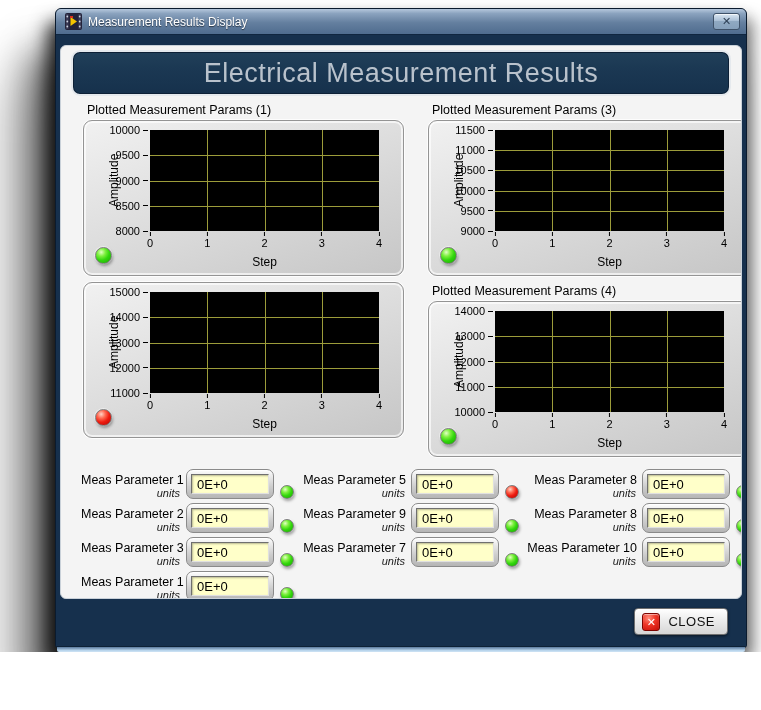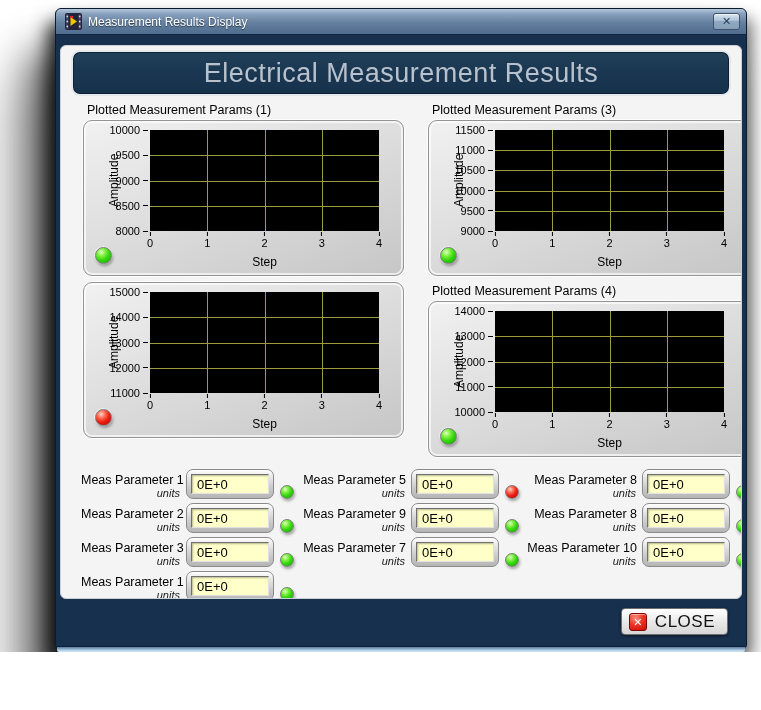--- a/index.html
+++ b/index.html
@@ -153,21 +153,21 @@
     box-shadow:0 1px 3px rgba(0,0,0,.55), inset 0 1px 0 #fff;
     cursor:pointer;
   }
   .close-x-icon {
     width:18px; height:18px; border-radius:3px;
     background:radial-gradient(circle at 35% 25%, #ff8d7d 0%, #ee3425 45%, #c40c05 100%);
     border:1px solid #7c0400;
     color:#fff; font-size:11px; font-weight:bold; line-height:16px; text-align:center;
     box-shadow:inset 0 1px 1px rgba(255,255,255,.55);
   }
-  .close-label { font-size:17px; color:#111; letter-spacing:.5px; }
+  .close-label { font-size:13px; color:#111; letter-spacing:.5px; }
 </style>
 </head>
 <body>
 
 <div class="stage">
   <div class="window">
 
     <div class="titlebar">
       <svg class="vi-icon" viewBox="0 0 17 17">
         <rect x="0" y="0" width="17" height="17" rx="2" fill="#23233a"></rect>

